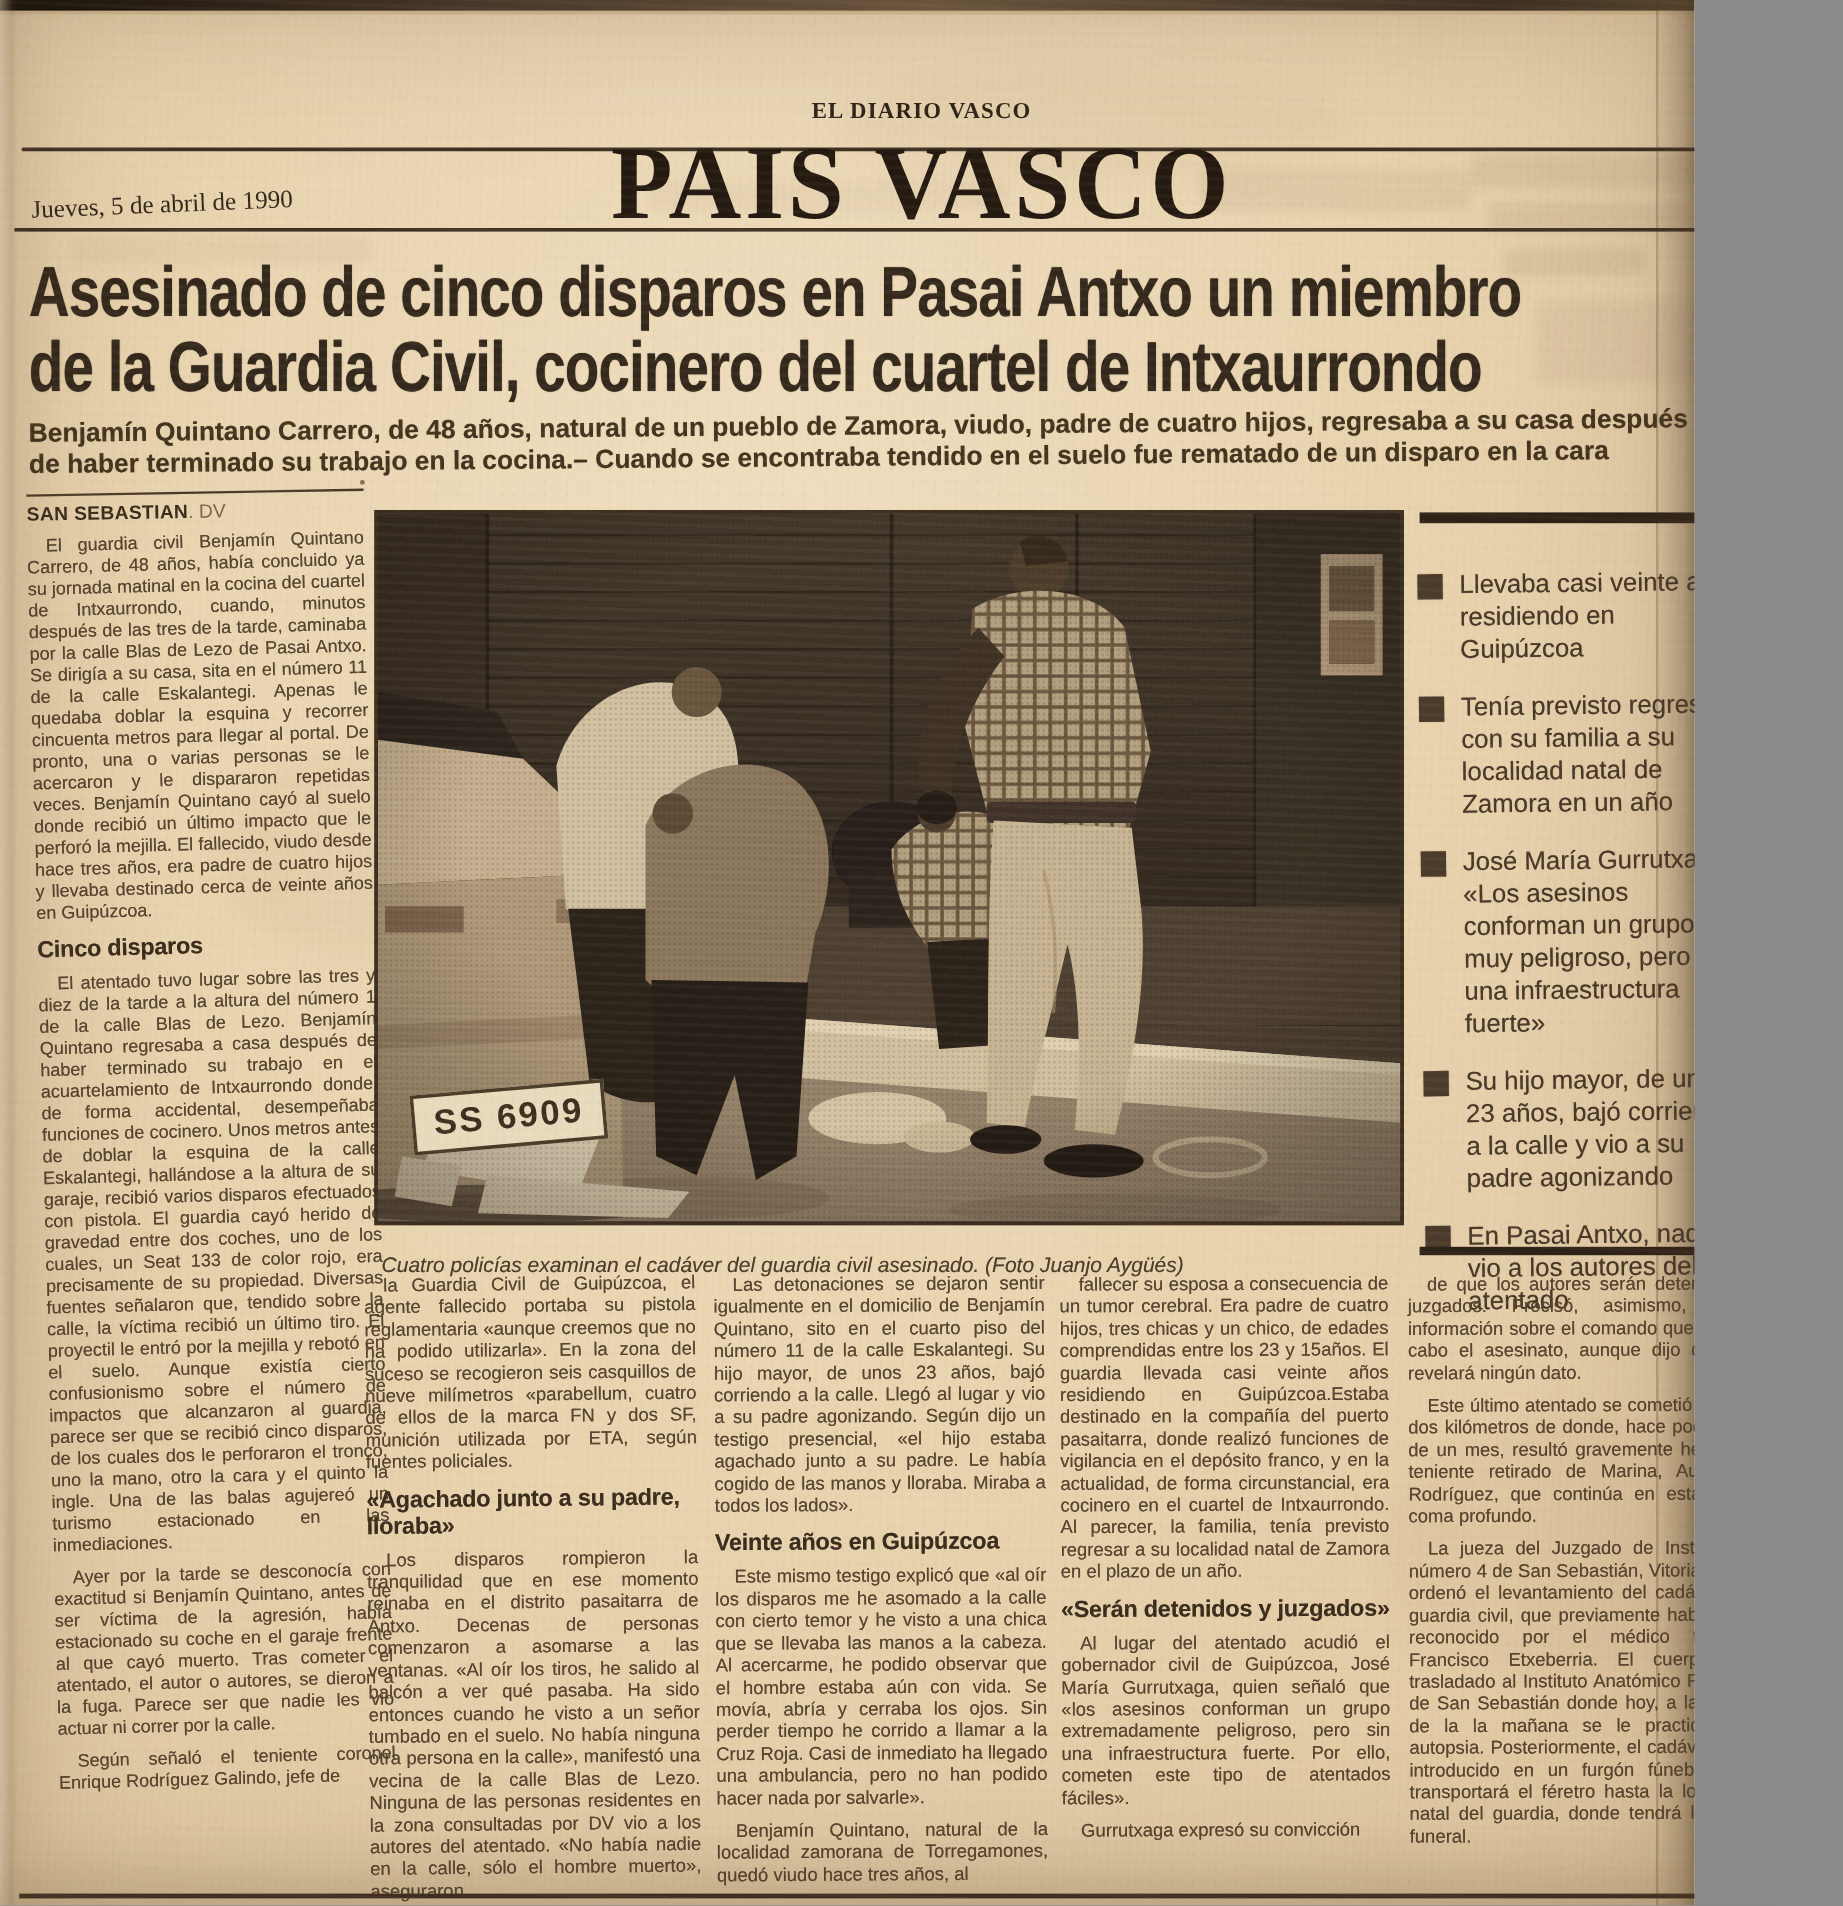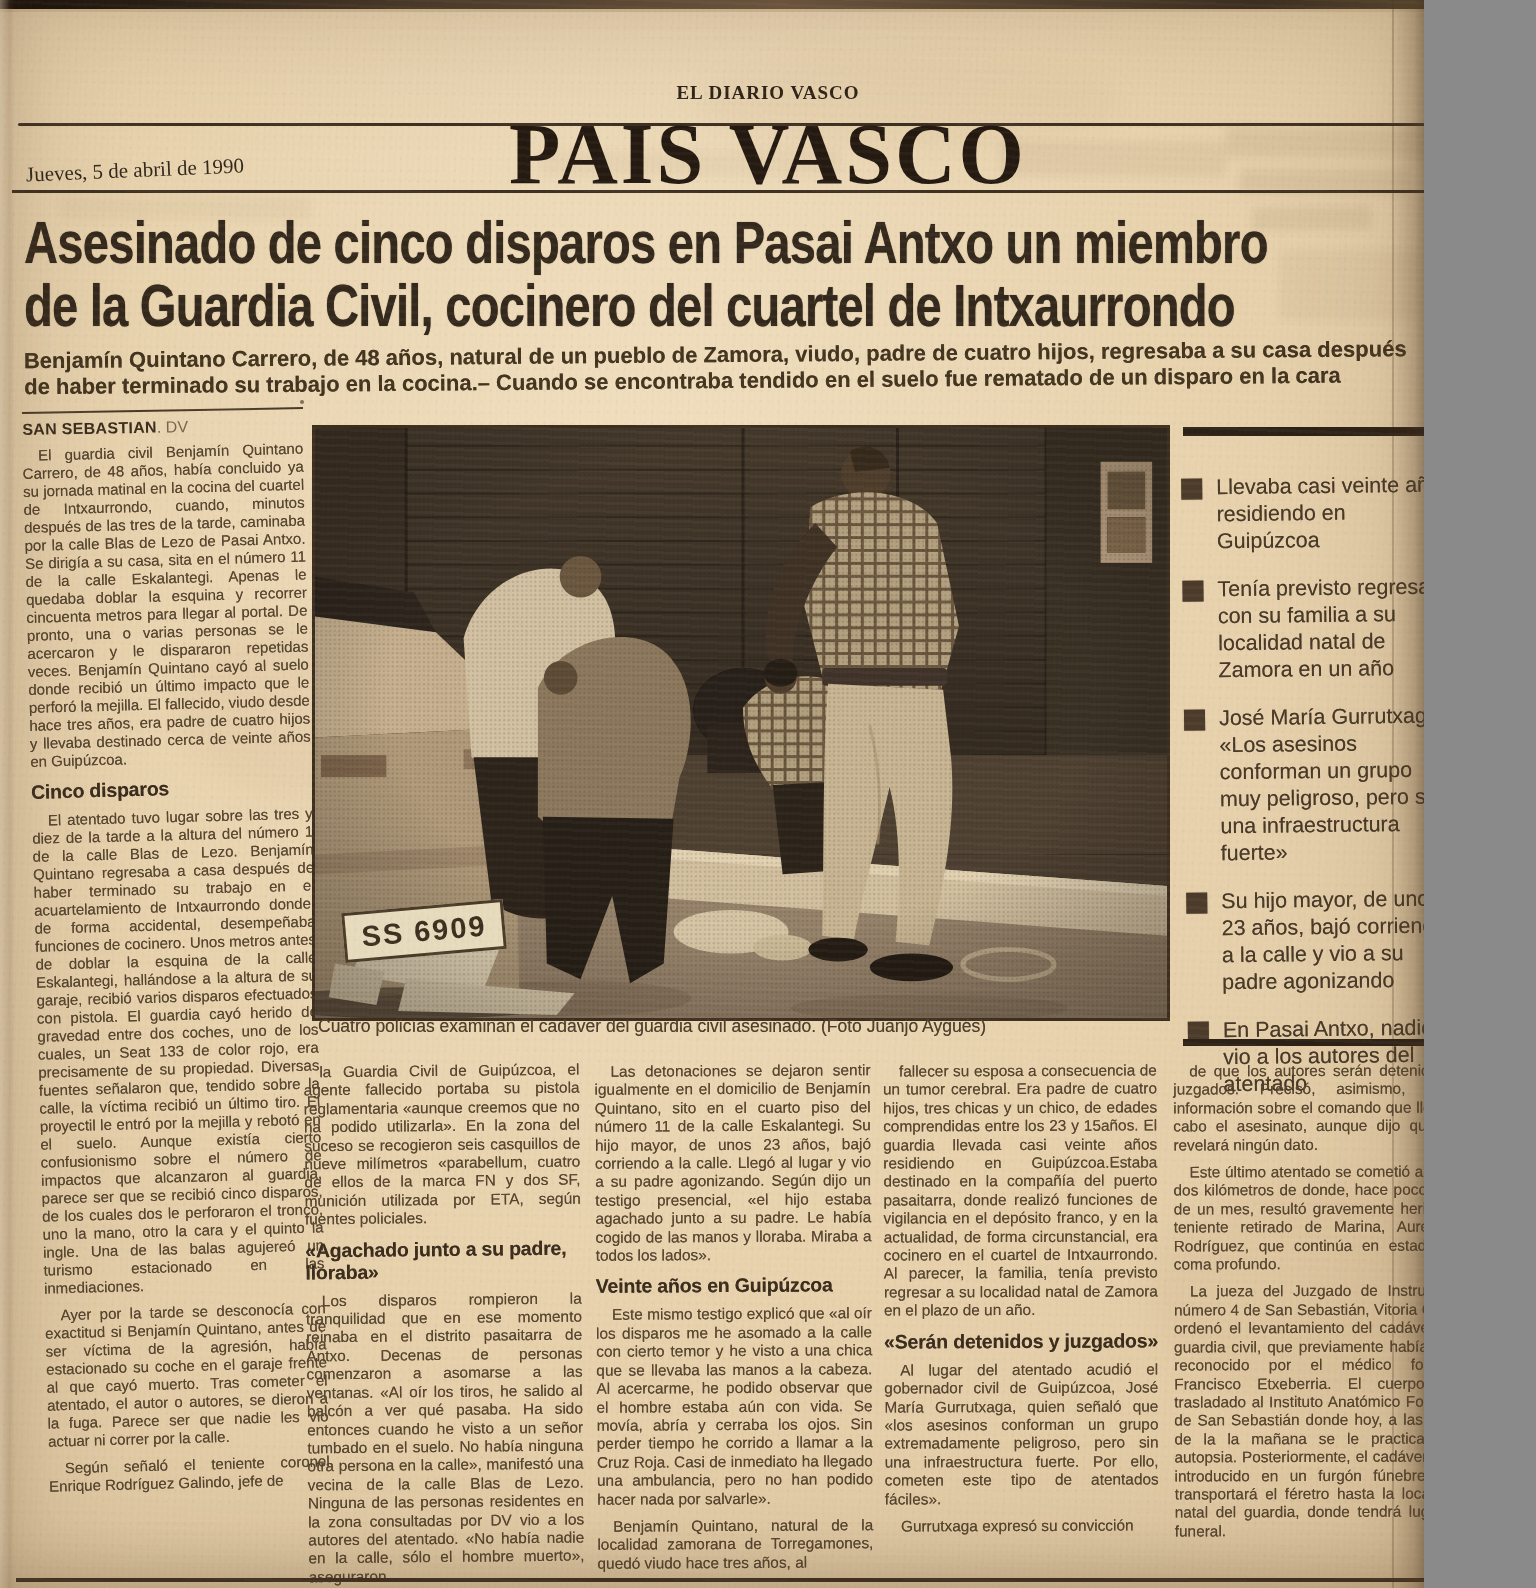--- a/index.html
+++ b/index.html
@@ -1,19 +1,19 @@
 <!DOCTYPE html>
 <html><head>
 <meta charset="utf-8">
 <style>
   html,body{margin:0;padding:0;background:#8a8a8a;}
   .page{
     position:relative;width:1412px;height:1588px;overflow:hidden;
     background:radial-gradient(ellipse at 45% 32%, #f0dfc0 0%, #e9d4b0 45%, #ddc59e 100%);
-    font-family:"Liberation Sans",sans-serif;color:#4e3e2e;padding-left:12px;
+    font-family:"Liberation Sans",sans-serif;color:#4e3e2e;
   }
   .grain{position:absolute;inset:0;pointer-events:none;opacity:.55;
     background-image:
       repeating-linear-gradient(93deg, rgba(120,90,60,.035) 0 2px, transparent 2px 6px),
       repeating-linear-gradient(2deg, rgba(255,246,226,.06) 0 3px, transparent 3px 8px),
       radial-gradient(rgba(100,70,40,.05) 1px, transparent 1.4px);
     background-size:auto,auto,9px 11px;}
   .vignette{position:absolute;inset:0;pointer-events:none;
     box-shadow:inset 0 0 140px rgba(90,65,40,.25), inset 0 -18px 50px rgba(90,65,40,.18);}
   .stain{position:absolute;border-radius:50%;filter:blur(14px);pointer-events:none;}
@@ -60,21 +60,21 @@
   .col3{left:596px;top:1062px;width:276px;height:516px;transform:rotate(-.35deg);}
   .col4{left:884px;top:1062px;width:274px;height:516px;transform:rotate(-.25deg);}
   .col5{left:1174px;top:1062px;width:288px;height:516px;transform:rotate(-.2deg);}
 
   .photo{position:absolute;left:312px;top:425px;width:858px;height:596px;
     border:3px solid #3c2e1f;box-sizing:border-box;background:#42362a;overflow:hidden;}
   .photo svg{display:block;width:100%;height:100%;}
   .plate{position:absolute;left:28px;top:478px;width:162px;height:50px;background:#e7dbbd;
     border:3px solid #4a3a28;box-sizing:border-box;transform:rotate(-5deg);
     font-weight:bold;font-size:29px;line-height:44px;text-align:center;color:#3c2f20;letter-spacing:2px;}
-  .caption{position:absolute;left:318px;top:1016px;width:850px;
+  .caption{position:absolute;left:318px;top:1044px;width:850px;font-style:italic;
     font-size:17.5px;color:#4d3d2b;text-shadow:0 0 .5px rgba(77,61,43,.6);}
 
   .sidebar{position:absolute;left:1183px;top:427px;width:279px;height:622px;}
   .sb-bar{position:absolute;left:0;width:277px;background:#2d2217;}
   .hl-item{display:flex;gap:14px;margin:0 0 21px;}
   .hl-sq{flex:0 0 21px;width:21px;height:21px;background:#4c3b2a;margin-top:4px;
     box-shadow:0 0 1px rgba(0,0,0,.4);}
   .hl-tx{font-size:21.5px;line-height:27px;color:#473828;width:236px;
     text-shadow:0 0 .6px rgba(71,56,40,.65);}
   .hl-list{position:absolute;left:2px;top:46px;transform:rotate(-.7deg);}

